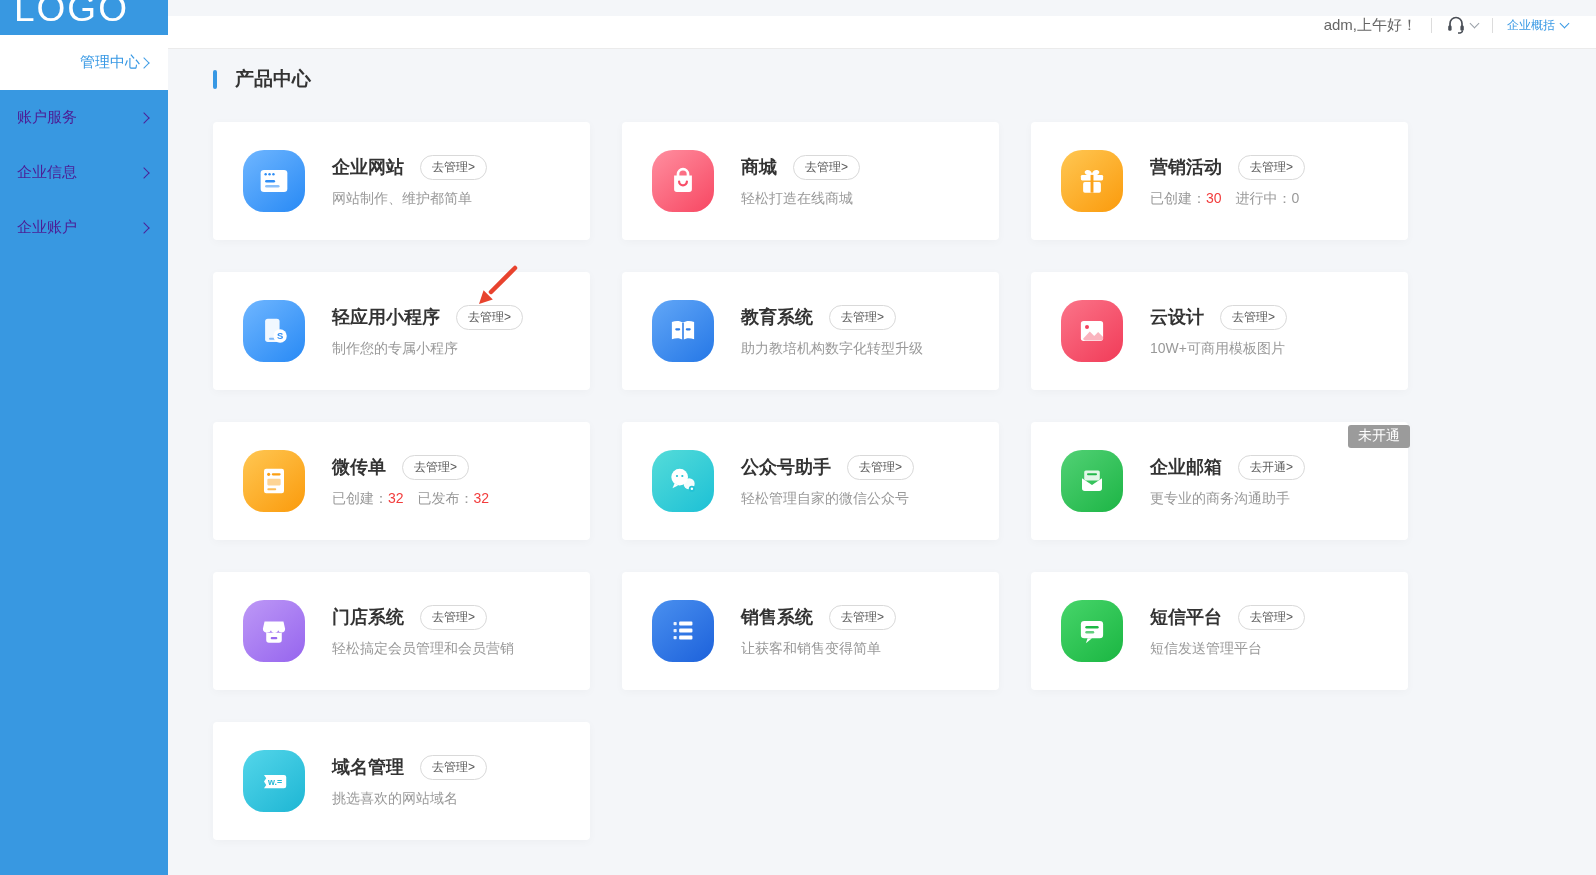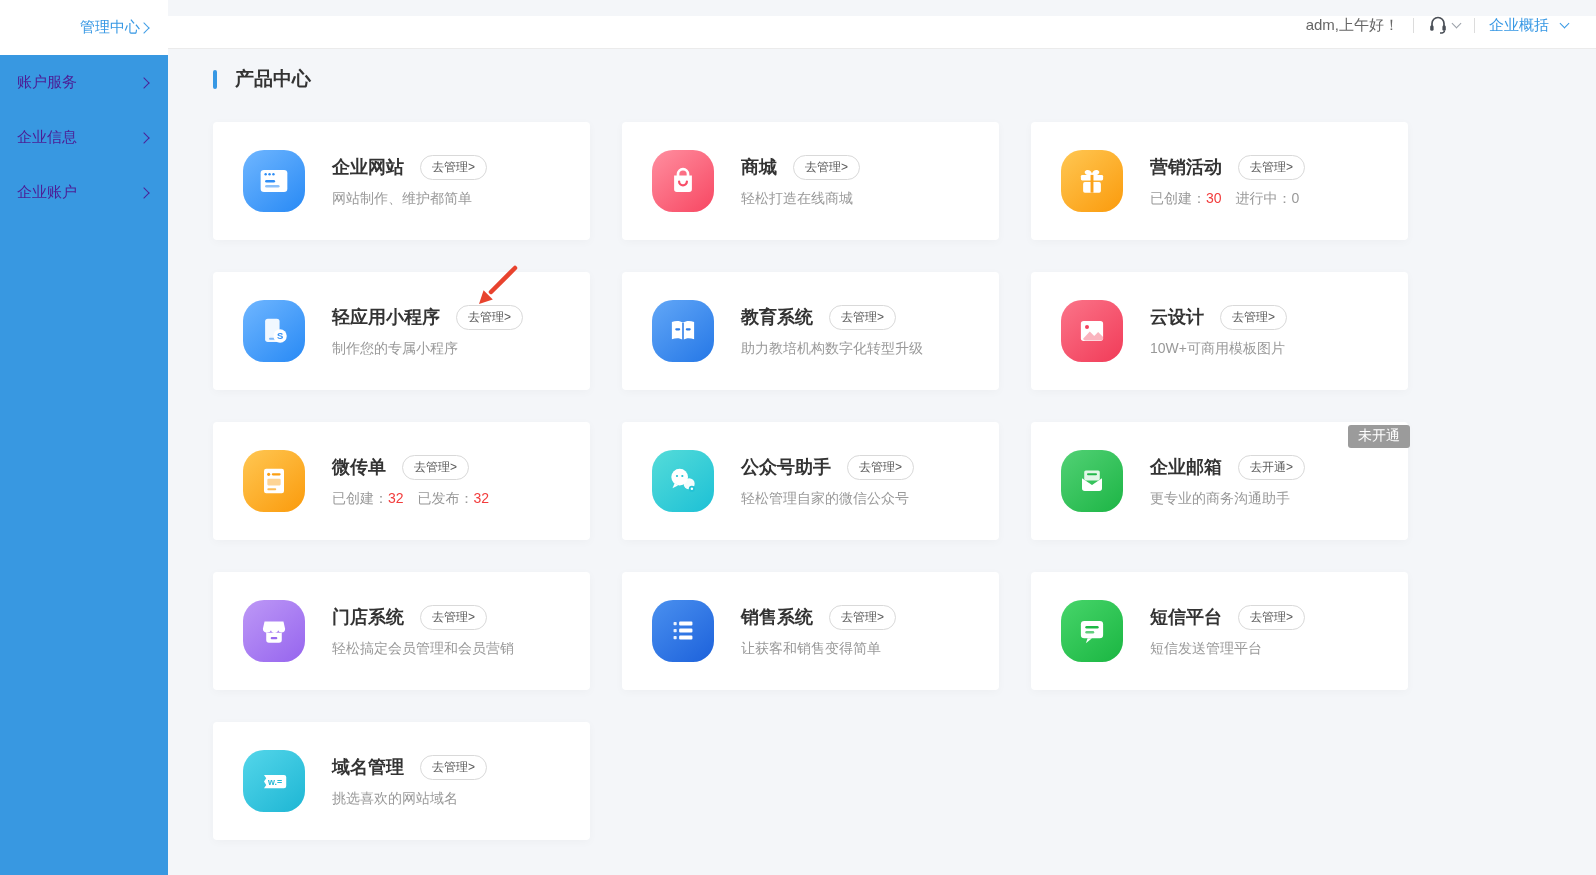--- a/index.html
+++ b/index.html
@@ -21,21 +21,21 @@
   
   .topbar { position:fixed; left:168px; top:16px; right:0; height:33px; background:#fff;
     border-bottom:1px solid #ebebeb; z-index:10; }
   .topbar-inner { display:flex; align-items:center; justify-content:flex-end;
     height:26px; margin-top:-4px; padding-right:28px; gap:14px; }
   .greet { color:#666; font-size:15px; }
   .vdiv { width:1px; height:15px; background:#dcdcdc; }
   .hs-wrap { display:flex; align-items:center; gap:5px; cursor:pointer; }
   .chev-d { width:7px; height:7px; border-right:1.5px solid #9aa0a8;
     border-bottom:1.5px solid #9aa0a8; transform:rotate(45deg); margin-top:-4px; }
-  .overview { display:flex; align-items:center; gap:12px; color:#3798e4; font-size:15px; cursor:pointer; }
+  .overview { display:flex; align-items:center; gap:6px; color:#3798e4; font-size:12px; cursor:pointer; }
   .overview .chev-d { border-color:#3798e4; }
 
   
   .main { position:absolute; left:168px; top:33px; right:0; bottom:0; background:#f4f6f9;
     padding:33px 0 0 45px; }
   .sec-title { display:flex; align-items:center; gap:18px; }
   .sec-bar { width:4px; height:19px; background:#3798e4; border-radius:2px; }
   .sec-text { font-size:19px; font-weight:bold; color:#333; }
 
   .grid { margin-top:30px; display:grid; grid-template-columns:repeat(3,377px);
@@ -72,20 +72,23 @@
   .g-green  { background:linear-gradient(140deg,#52d175 0%,#22b84a 90%); }
   .g-purple { background:linear-gradient(140deg,#bd98f6 0%,#9a6aef 90%); }
   .g-blue3  { background:linear-gradient(140deg,#4a90ef 0%,#2166dd 90%); }
   .g-green2 { background:linear-gradient(140deg,#47d56a 0%,#1fb946 90%); }
   .g-cyan   { background:linear-gradient(140deg,#54d6ea 0%,#23b9d6 90%); }
 </style>
 </head>
 <body>
 
 <div class="sidebar">
+  <div class="logo">
+    <span>LOGO</span>
+  </div>
   <div class="menu-item active">
     <span>管理中心</span>
     <span class="chev-r"></span>
   </div>
   <div class="menu-item">
     <span>账户服务</span>
     <span class="chev-r"></span>
   </div>
   <div class="menu-item">
     <span>企业信息</span>

